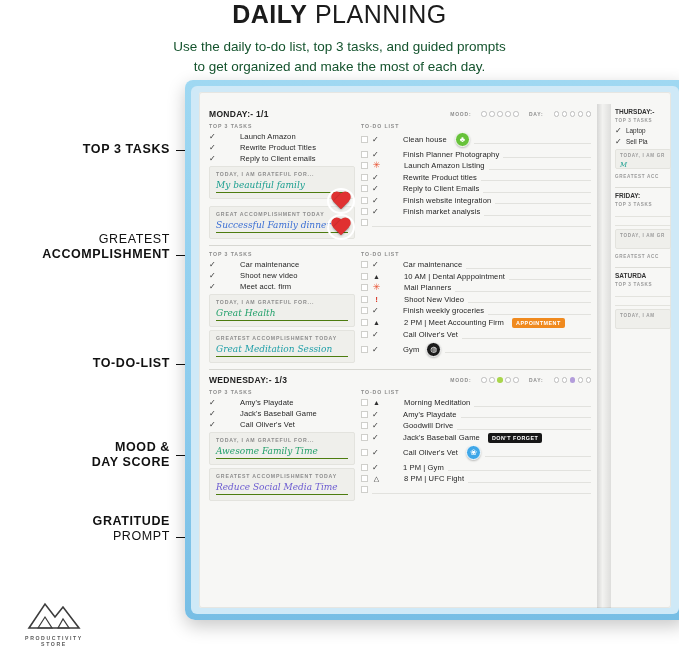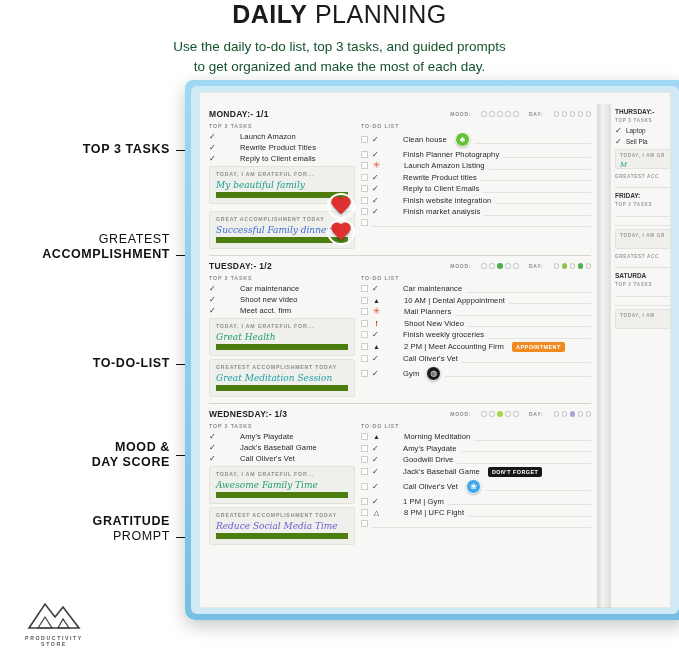--- a/index.html
+++ b/index.html
@@ -132,21 +132,21 @@
   .script {
     font-family:"DejaVu Serif", serif;
     font-style:italic;
     font-size:9px;
     color:#1a9e8f;
   }
   .script.blue { color:#3b6fd4; }
   .script.green2 { color:#22a06b; }
   .script.teal { color:#1f9fa8; }
   .script.purple { color:#6b5bd1; }
-  .underline { border-bottom:6px solid #4d7c0f; padding-bottom:2px; margin-top:2px; }
+  .underline { border-bottom:1px solid #4d7c0f; padding-bottom:2px; margin-top:2px; }
 
   
   .sticker { position:absolute; }
   .heart {
     width:22px;height:20px;position:relative;
   }
   .heart:before, .heart:after{
     content:""; position:absolute; width:11px;height:17px;
     background:#e03131; border-radius:11px 11px 0 0; top:1px; left:11px;
     transform:rotate(-45deg); transform-origin:0 100%;
@@ -342,41 +342,20 @@
               </div>
             <div class="checkrow">
                 <span class="chk"></span>
                 <span class="t-line"></span>
               </div>
           </div>
         </div>
       </div>
 
       <div class="day">
-        <div class="day-head">
-          <div class="day-title">TUESDAY:- 1/2</div>
-          <div class="meta">
-            <span class="meta-label">MOOD:</span>
-            <span class="dots">
-              <span class="dot"></span>
-              <span class="dot"></span>
-              <span class="dot f" style="background:#4caf50"></span>
-              <span class="dot"></span>
-              <span class="dot"></span>
-            </span>
-            <span class="meta-label">DAY:</span>
-            <span class="dots">
-              <span class="dot"></span>
-              <span class="dot f" style="background:#8bc34a"></span>
-              <span class="dot"></span>
-              <span class="dot f" style="background:#4caf50"></span>
-              <span class="dot"></span>
-            </span>
-          </div>
-        </div>
         <div class="cols">
           <div class="col-left">
             <div class="sec-label">TOP 3 TASKS</div>
             <div class="task">
                 <span class="tick">✓</span>
                 <span class="t-text">Car maintenance</span>
               </div>
             <div class="task">
                 <span class="tick">✓</span>
                 <span class="t-text">Shoot new video</span>

